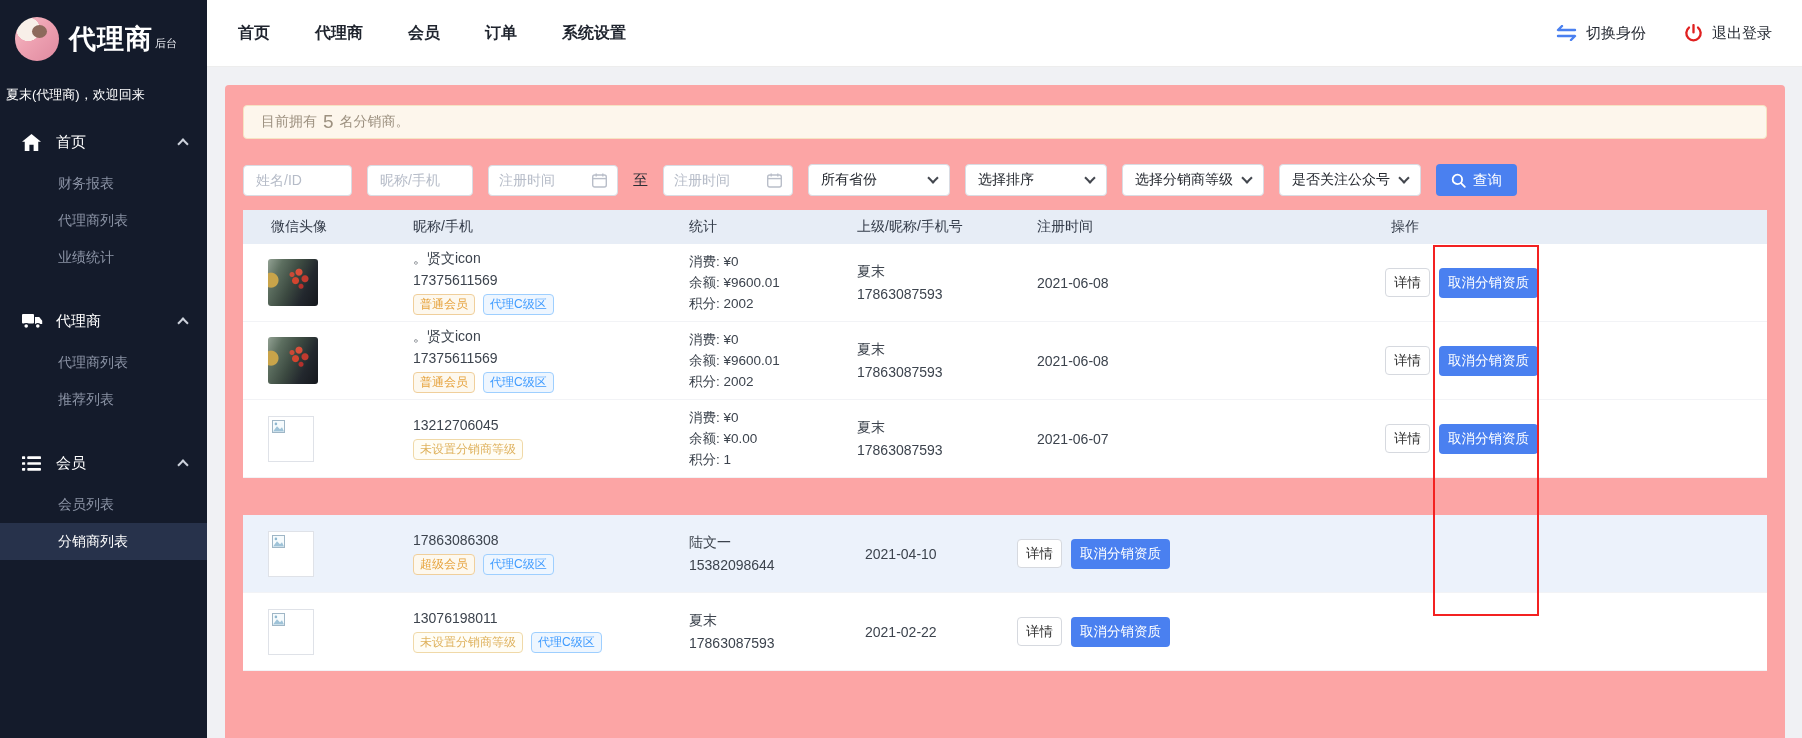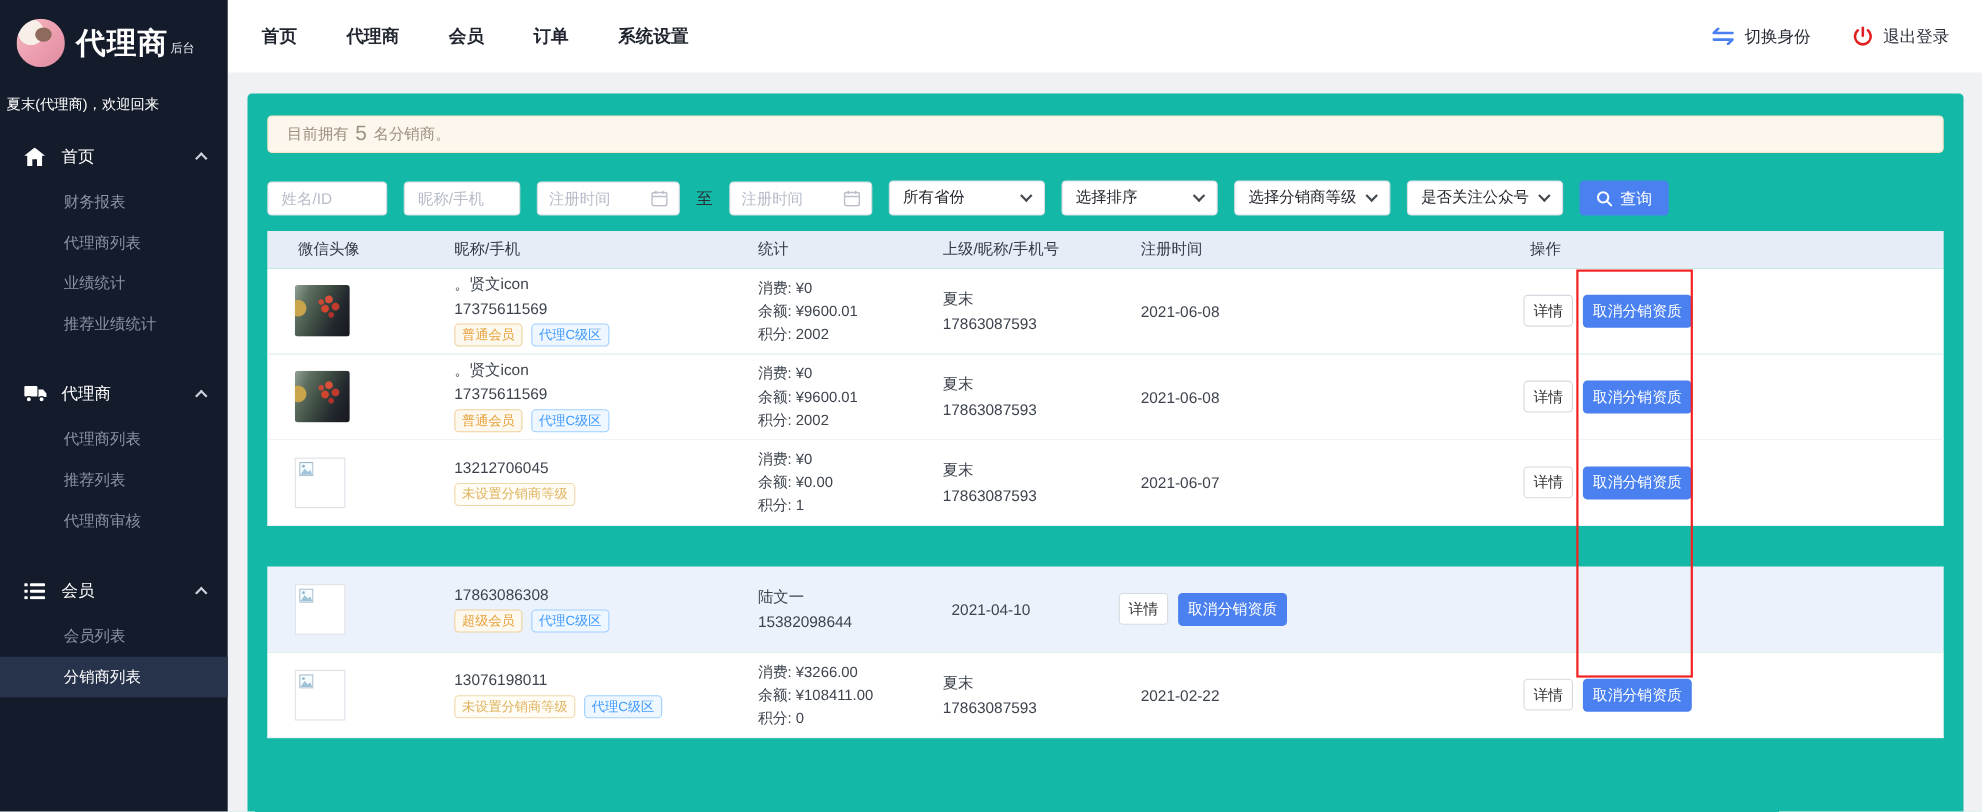--- a/index.html
+++ b/index.html
@@ -28,21 +28,21 @@
 
   
   .topnav { position:absolute; left:207px; top:0; width:1595px; height:67px; background:#fff; border-bottom:1px solid #ededed; display:flex; align-items:center; z-index:4; }
   .nav-items { display:flex; gap:45px; margin-left:31px; }
   .nav-item { font-size:16px; font-weight:bold; color:#1f242e; cursor:pointer; }
   .nav-right { margin-left:auto; display:flex; gap:38px; margin-right:30px; align-items:center; }
   .nav-action { display:flex; align-items:center; gap:9px; font-size:15px; color:#272c35; cursor:pointer; }
 
   
   .main { position:absolute; left:207px; top:67px; width:1595px; height:671px; }
-  .card { position:absolute; left:18px; top:18px; width:1560px; height:653px; background:#14b8a6; border-radius:4px 4px 0 0; }
+  .card { position:absolute; left:18px; top:18px; width:1560px; height:653px; background:#fca5a5; border-radius:4px 4px 0 0; }
 
   .alert { margin:20px 18px 0; height:34px; background:#fdf6ec; border:1px solid #f6e3c3; border-radius:4px; display:flex; align-items:center; padding-left:17px; color:#9d9180; font-size:14px; }
   .alert .count { font-size:19px; margin:0 6px; }
 
   .filters { display:flex; align-items:center; gap:15px; margin:25px 0 0 18px; }
   .f-input { height:31px; border:1px solid #d9dce3; border-radius:4px; padding:0 12px; font-size:14px; color:#333; outline:none; background:#fff; font-family:inherit; }
   .f-input::placeholder { color:#b6bcc8; }
   .w-name { width:109px; } .w-nick { width:106px; }
   .f-date { width:130px; height:31px; border:1px solid #d9dce3; border-radius:4px; background:#fff; display:flex; align-items:center; padding:0 10px; }
   .f-date input { border:none; outline:none; width:84px; font-size:14px; color:#333; font-family:inherit; }
@@ -113,38 +113,36 @@
               <svg width="19" height="17" viewBox="0 0 18 16">
                 <path d="M9 0 L18 7.2 H15.4 V16 H11 V10.2 H7 V16 H2.6 V7.2 H0 Z" fill="#fff"></path>
               </svg>
             </span>
             <span class="glabel">首页</span>
             <span class="chev"></span>
           </div>
           <div class="sub-item">财务报表</div>
           <div class="sub-item">代理商列表</div>
           <div class="sub-item">业绩统计</div>
-          <div class="sub-item">推荐业绩统计</div>
         </div>
         <div class="menu-group">
           <div class="group-header">
             <span class="gicon">
               <svg width="21" height="16" viewBox="0 0 21 16">
                 <rect x="0" y="1" width="12" height="9.5" rx="1" fill="#fff"></rect>
                 <path d="M13 4 h4.2 l3 3.8 v3.2 h-7.2 z" fill="#fff"></path>
                 <circle cx="4.2" cy="13" r="2.4" fill="#fff" stroke="#141b2b" stroke-width="1.2"></circle>
                 <circle cx="15.8" cy="13" r="2.4" fill="#fff" stroke="#141b2b" stroke-width="1.2"></circle>
               </svg>
             </span>
             <span class="glabel">代理商</span>
             <span class="chev"></span>
           </div>
           <div class="sub-item">代理商列表</div>
           <div class="sub-item">推荐列表</div>
-          <div class="sub-item">代理商审核</div>
         </div>
         <div class="menu-group">
           <div class="group-header">
             <span class="gicon">
               <svg width="19" height="15" viewBox="0 0 18 14">
                 <g fill="#fff">
                   <rect x="0" y="0.2" width="3" height="2.6" rx="0.6"></rect>
                   <rect x="5" y="0.2" width="13" height="2.6" rx="0.8"></rect>
                   <rect x="0" y="5.7" width="3" height="2.6" rx="0.6"></rect>
                   <rect x="5" y="5.7" width="13" height="2.6" rx="0.8"></rect>
@@ -372,25 +370,20 @@
                       <path d="M1 11.5 L5 6.2 L8 9.2 L10 7.2 L12 11.5 Z" fill="#9fc3d8"></path>
                     </svg></span></div>
               </div>
               <div class="c2">
                 <div class="phone">13076198011</div>
                 <div class="tags">
                   <span class="tag light">未设置分销商等级</span>
                   <span class="tag blue">代理C级区</span>
                 </div>
               </div>
-              <div class="c3">
-                <div>消费: ¥3266.00</div>
-                <div>余额: ¥108411.00</div>
-                <div>积分: 0</div>
-              </div>
               <div class="c4">
                 <div>夏末</div>
                 <div>17863087593</div>
               </div>
               <div class="c5">2021-02-22</div>
               <div class="c6">
                 <button class="btn-detail">详情</button>
                 <button class="btn-cancel">取消分销资质</button>
               </div>
             </div>

